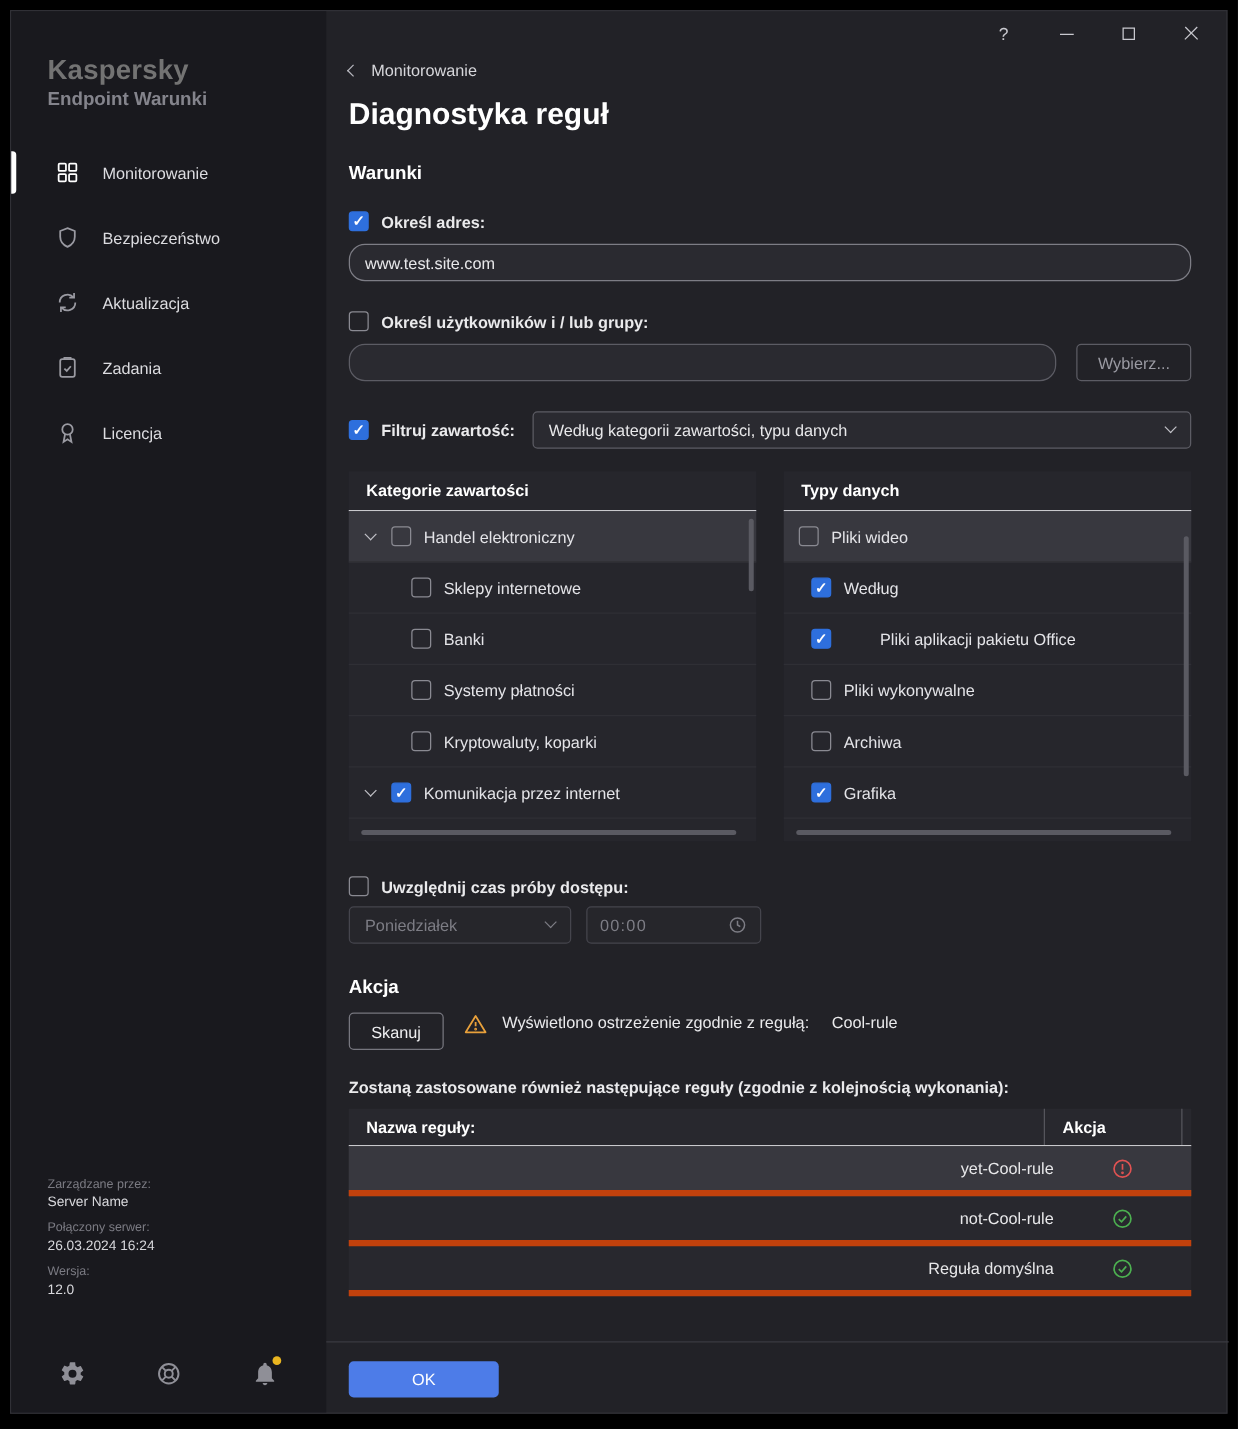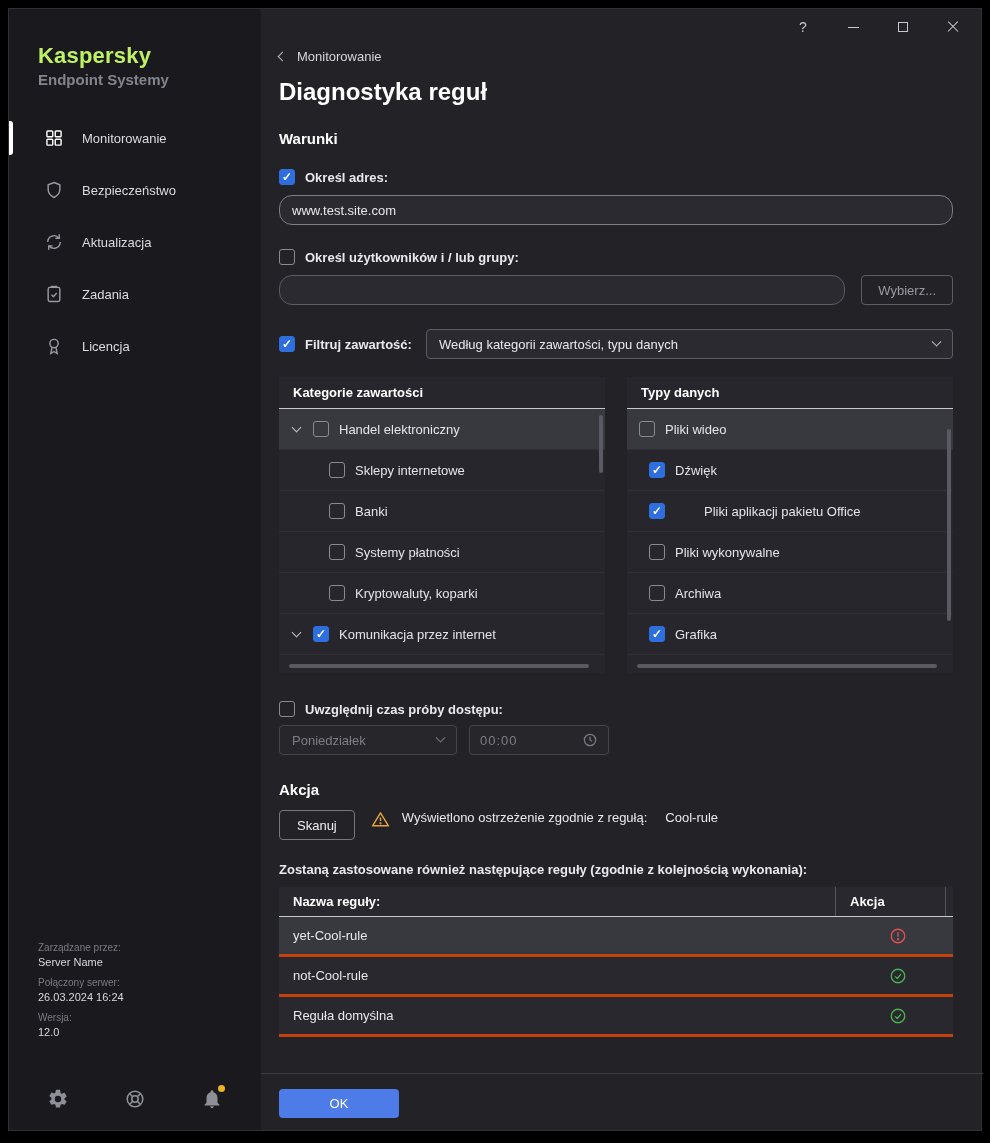--- a/index.html
+++ b/index.html
@@ -11,21 +11,21 @@
   .win-btn { width:28px; height:24px; display:flex; align-items:center; justify-content:center; color:#c9c9cf; font-size:14px; cursor:pointer; }
   .min-glyph { display:block; width:11px; height:0; border-top:1.4px solid #c9c9cf; }
   .max-glyph { display:block; width:10px; height:10px; border:1.4px solid #c9c9cf; }
   .x-glyph { position:relative; width:12px; height:12px; display:block; }
   .x-glyph::before,.x-glyph::after { content:""; position:absolute; left:-1px; top:5px; width:14px; height:1.4px; background:#c9c9cf; }
   .x-glyph::before { transform:rotate(45deg); } .x-glyph::after { transform:rotate(-45deg); }
 
   
   .sidebar { position:absolute; left:0; top:0; width:252px; height:100%; background:#19191e; }
   .brand { margin:34px 0 0 29px; }
-  .brand-title { font-size:22px; font-weight:700; color:#bef264; letter-spacing:.2px; }
+  .brand-title { font-size:22px; font-weight:700; color:#737373; letter-spacing:.2px; }
   .brand-sub { font-size:15px; font-weight:700; color:#84848c; margin-top:2px; }
   .nav { margin-top:24px; }
   .nav-item { position:relative; height:52px; display:flex; align-items:center; gap:18px; padding-left:35px; color:#dcdce0; font-size:13px; cursor:pointer; }
   .nav-item .nicon { width:20px; height:20px; color:#9a9aa2; flex:0 0 auto; }
   .nav-item.active .nicon { color:#fff; }
   .active-bar { position:absolute; left:0; top:9px; width:4px; height:34px; background:#fff; border-radius:0 3px 3px 0; }
   .server-info { position:absolute; left:29px; bottom:92px; }
   .si-label { font-size:10px; color:#7b7b83; margin-top:9px; }
   .si-value { font-size:11px; color:#d8d8dc; margin-top:3px; }
   .sidebar-footer { position:absolute; bottom:20px; left:0; width:100%; display:flex; justify-content:space-between; padding:0 38px; }
@@ -79,21 +79,21 @@
   .action-text { font-size:13px; color:#eaeaec; }
   .rule-name { font-size:13px; color:#eaeaec; margin-left:6px; }
   .rules-note { margin-top:22px; font-size:13px; font-weight:700; color:#eaeaec; }
 
   
   .rules-table { margin-top:10px; background:#28282e; }
   .rt-header { height:30px; display:flex; align-items:center; border-bottom:1px solid #c9c9cd; font-size:13px; font-weight:700; color:#fff; }
   .rt-name-h { flex:1; padding-left:14px; }
   .rt-action-h { width:110px; padding-left:14px; border-left:1px solid #55555c; align-self:stretch; display:flex; align-items:center; }
   .rt-gutter { width:8px; align-self:stretch; border-left:1px solid #55555c; }
-  .rt-row { height:40px; display:flex; align-items:center; border-bottom:3px solid #c2410c; cursor:pointer; }
+  .rt-row { height:40px; display:flex; align-items:center; border-bottom:5px solid #c2410c; cursor:pointer;text-align:right; }
   .rt-row.hl { background:#38383f; }
   .rt-name { flex:1; padding-left:14px; font-size:13px; color:#e8e8ea; }
   .rt-status { width:110px; display:flex; justify-content:center; }
   .status-ic { width:18px; height:18px; }
   .status-ic.warn { color:#e05252; }
   .status-ic.ok { color:#4caf50; }
 
   .footer-divider { margin-top:36px; margin-left:-18px; width:calc(100% + 48px); border-top:1px solid #3a3a41; }
   .btn-ok { margin-top:15px; width:120px; height:29px; background:#4d7ce8; border:none; border-radius:4px; color:#fff; font-size:13px; font-family:"Liberation Sans", sans-serif; cursor:pointer; }
 
@@ -116,21 +116,21 @@
         <span class="max-glyph"></span>
       </div>
     <div class="win-btn">
         <span class="x-glyph"></span>
       </div>
   </div>
 
   <aside class="sidebar">
     <div class="brand">
       <div class="brand-title">Kaspersky</div>
-      <div class="brand-sub">Endpoint Systemy</div>
+      <div class="brand-sub">Endpoint Warunki</div>
     </div>
     <nav class="nav">
       <div class="nav-item active">
         <span class="active-bar"></span>
         <span class="nicon">
           <svg viewBox="0 0 24 24" width="20" height="20" fill="none" stroke="currentColor" stroke-width="1.7">
               <rect x="3.5" y="3.5" width="7" height="7" rx="1"></rect>
               <rect x="13.5" y="3.5" width="7" height="7" rx="1"></rect>
               <rect x="3.5" y="13.5" width="7" height="7" rx="1"></rect>
               <rect x="13.5" y="13.5" width="7" height="7" rx="1"></rect>
@@ -282,21 +282,21 @@
         </div>
 
         <div class="panel">
           <div class="panel-header">Typy danych</div>
           <div class="prow hl" style="">
             <span class="cb"></span>
             <span>Pliki wideo</span>
           </div>
           <div class="prow" style="padding-left:22px;">
             <span class="cb checked"></span>
-            <span>Dźwięk</span>
+            <span>Według</span>
           </div>
           <div class="prow" style="padding-left:22px;gap:39px;">
             <span class="cb checked"></span>
             <span>Pliki aplikacji pakietu Office</span>
           </div>
           <div class="prow" style="padding-left:22px;">
             <span class="cb"></span>
             <span>Pliki wykonywalne</span>
           </div>
           <div class="prow" style="padding-left:22px;">

